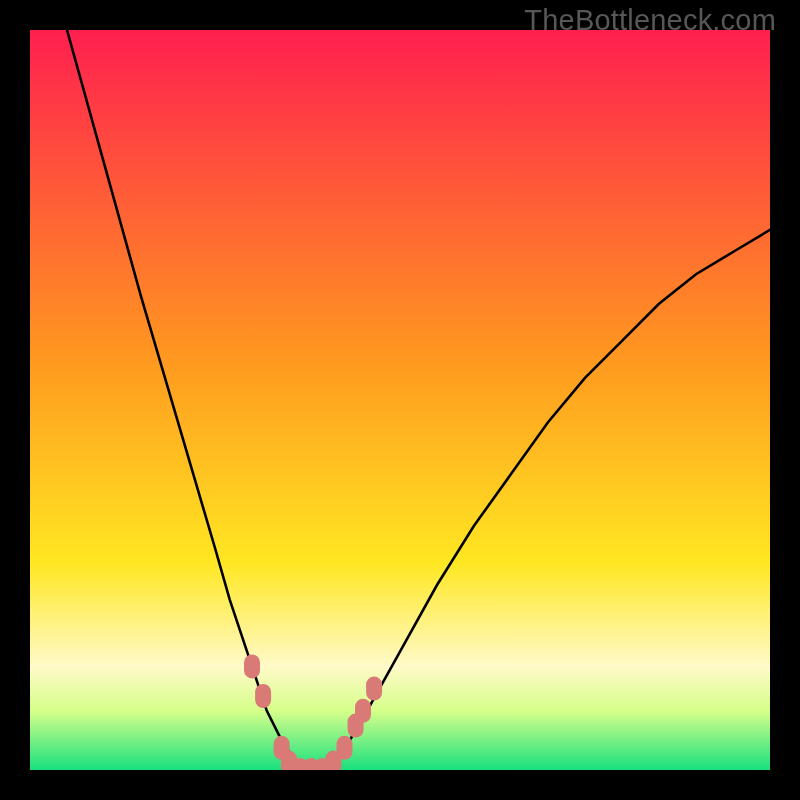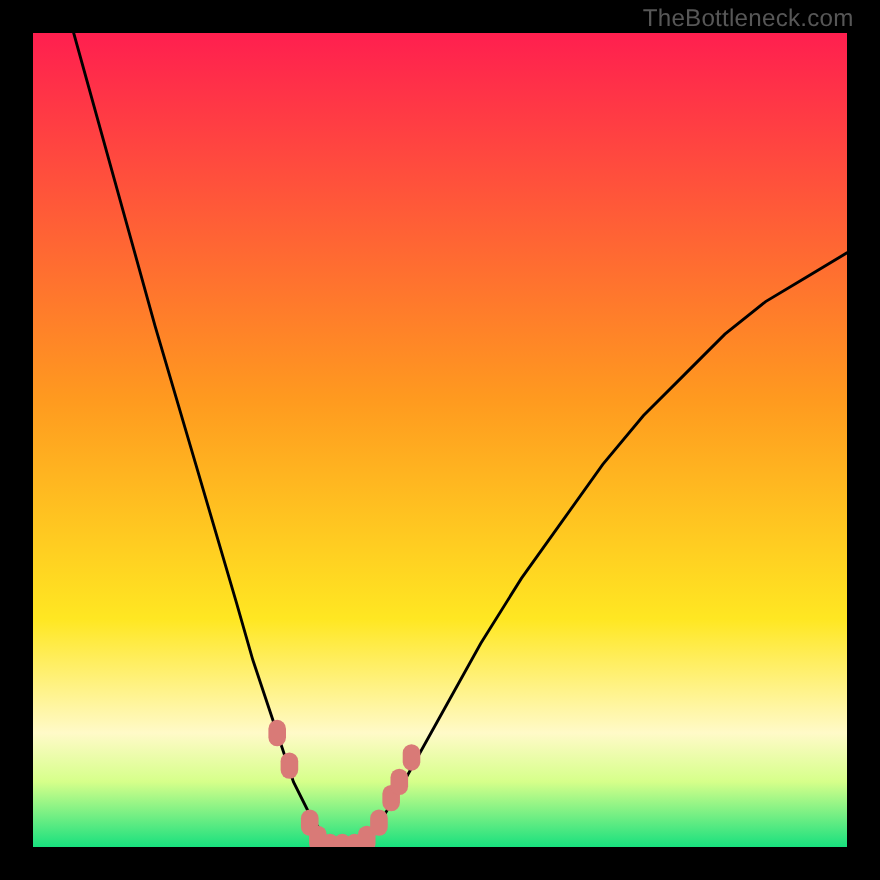--- a/index.html
+++ b/index.html
@@ -23,21 +23,21 @@
     left: 30px;
     top: 30px;
     width: 740px;
     height: 740px;
   }
   .watermark {
     position: absolute;
     top: 4px;
     right: 24px;
     font-family: Arial, Helvetica, sans-serif;
-    font-size: 22px;
+    font-size: 29px;
     color: #575757;
     font-weight: 500;
     letter-spacing: 0.2px;
   }
 </style>
 </head>
 <body>
 <div class="frame">
   <svg class="plot" viewBox="0 0 740 740" preserveAspectRatio="none">
     <defs>

